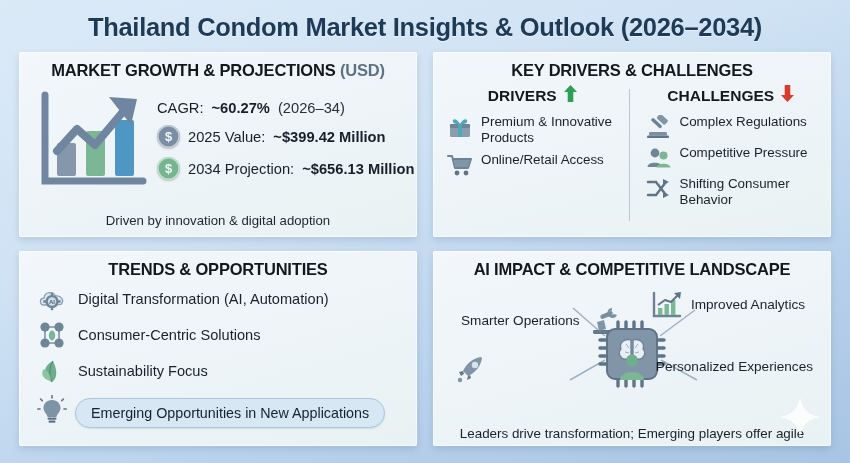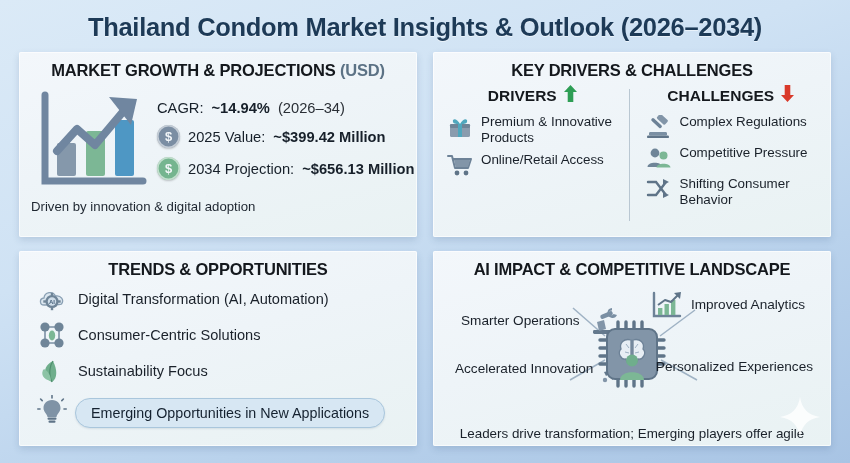--- a/index.html
+++ b/index.html
@@ -55,21 +55,21 @@
   .growth-chart { flex: 0 0 118px; height: 104px; }
   .growth-lines { flex: 1; display: flex; flex-direction: column; gap: 9px; padding-top: 2px; }
   .g-line { display: flex; align-items: center; gap: 8px; font-size: 14.7px; color: #17202a; white-space: nowrap; }
   .g-line b { font-weight: 800; }
   .g-line .paren { color: #2a2f36; }
   .coin { flex: 0 0 23px; height: 23px; border-radius: 50%; display: flex; align-items: center;
           justify-content: center; font-size: 13px; font-weight: 800; color: #f2f6f8;
           box-shadow: inset 0 0 0 1.6px rgba(255,255,255,.55), 0 1px 2px rgba(0,0,0,.2); }
   .coin.gray { background: #7b8ea3; }
   .coin.green { background: #75b58f; }
-  .growth-foot { text-align: left; font-size: 13.2px; color: #1e2630; margin-top: 8px; }
+  .growth-foot { text-align: center; font-size: 13.2px; color: #1e2630; margin-top: 22px; }
 
   
   .dc-wrap { display: flex; height: 146px; }
   .dc-col { flex: 1; padding: 0 2px; }
   .dc-col.left { padding-right: 10px; }
   .dc-col.right { padding-left: 16px; }
   .dc-divider { width: 1px; background: #b9c7d2; margin: 4px 0 10px; flex: 0 0 1px; }
   .dc-head {
     display: flex; align-items: center; justify-content: center; gap: 6px;
     font-size: 15.5px; font-weight: 800; color: #14181d; margin-bottom: 8px;
@@ -129,21 +129,21 @@
             <rect x="51" y="44" width="19" height="45" rx="2" fill="#7cb795"></rect>
             <rect x="80" y="33" width="19" height="56" rx="2" fill="#4e97c4"></rect>
             <path d="M22 64 L42 42 L60 58 L92 20" stroke="#7086a0" stroke-width="8" fill="none" stroke-linejoin="round" stroke-linecap="round"></path>
             <path d="M74 10 L102 12 L96 38 Z" fill="#7086a0"></path>
           </svg>
         </div>
 
         <div class="growth-lines">
           <div class="g-line">
             <span>CAGR: </span>
-              <b>~14.94%</b>
+              <b>~60.27%</b>
               <span class="paren"> (2026–34)</span>
           </div>
 
           <div class="g-line">
             <span class="coin gray">$</span>
             <span>2025 Value: </span>
               <b>~$399.42 Million</b>
           </div>
 
           <div class="g-line">
@@ -338,21 +338,20 @@
             <svg width="34" height="30" viewBox="0 0 34 30">
               <rect x="6" y="24" width="18" height="4" rx="1.4" fill="#64798d"></rect>
               <path d="M12 25 L10 16 L17 14 L19 23 Z" fill="#8295a8"></path>
               <rect x="13" y="7" width="13" height="4.5" rx="2" transform="rotate(-22 19 9)" fill="#7a8fa3"></rect>
               <path d="M25 2 A5 5 0 1 0 30 9 L26.5 8 A2.4 2.4 0 1 1 25 4.5 Z" fill="#7a8fa3"></path>
             </svg>
           </span>
         </div>
 
         <div class="ai-node n-bl">
-          <span class="txt">Accelerated Innovation</span>
           <span class="ico">
             <svg width="34" height="30" viewBox="0 0 34 30">
               <path d="M26 3 C18 4 11 10 8 17 L13 22 C20 19 26 12 27 4 Z" fill="#8295a8"></path>
               <circle cx="20" cy="11" r="3.2" fill="#d7e3ec"></circle>
               <path d="M8 17 L4 18 L6 22 L9 20 Z" fill="#64798d"></path>
               <path d="M13 22 L12 26 L16 24 L15 21 Z" fill="#64798d"></path>
               <circle cx="5" cy="26" r="2.2" fill="#8295a8"></circle>
             </svg>
           </span>
         </div>

